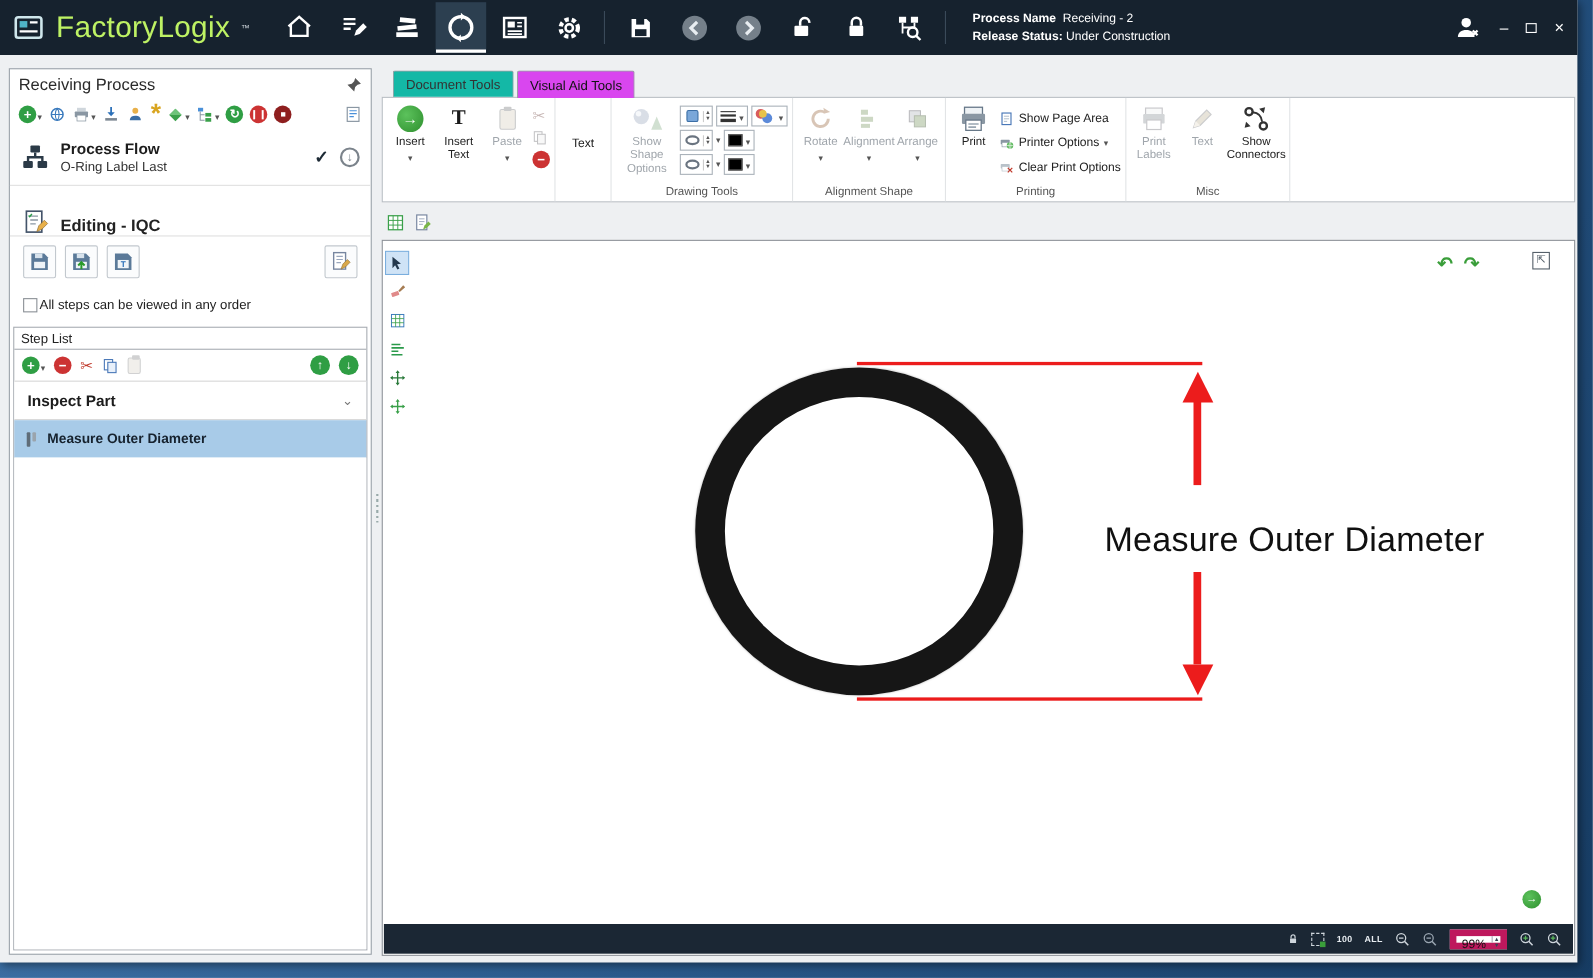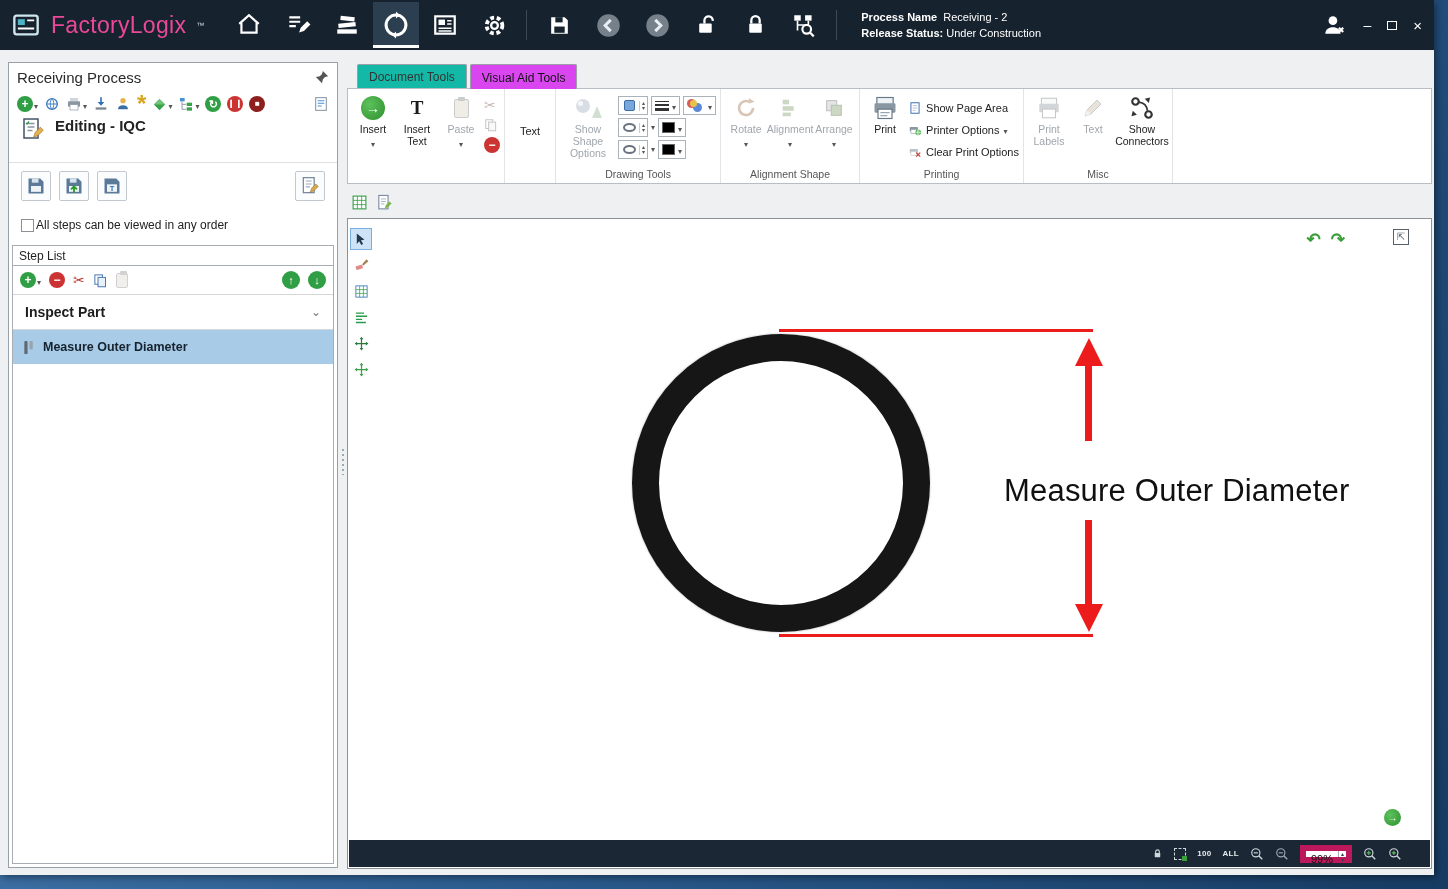--- a/index.html
+++ b/index.html
@@ -4,21 +4,21 @@
 <style>
   *{box-sizing:border-box;margin:0;padding:0}
   html,body{width:1448px;height:889px;overflow:hidden;font-family:"Liberation Sans",sans-serif}
   body{background:linear-gradient(120deg,#4a7fb5 0%,#2a5a8c 55%,#173c63 100%)}
   .window{position:absolute;left:0;top:0;width:1434px;height:875px;background:#eef0f2;box-shadow:2px 2px 8px rgba(0,0,0,.45)}
 
   
   .titlebar{position:absolute;left:0;top:0;right:0;height:50px;background:var(--titlebar,#16222e);display:flex;align-items:center;color:#fff}
   .brand{display:flex;align-items:center;margin-left:10px;gap:9px}
   .logo-badge{width:32px;height:30px;display:flex;align-items:center;justify-content:center}
-  .brand-text{font-size:23px;color:#ec4899;letter-spacing:.3px}
+  .brand-text{font-size:27px;color:#bef264;letter-spacing:.3px}
   .brand sup{font-size:8px;margin-left:1px;color:#cfd6dc}
   .tb-group{display:flex;align-items:center;margin-left:22px;gap:3px}
   .tb-btn{width:46px;height:46px;background:none;border:none;display:flex;align-items:center;justify-content:center;cursor:pointer}
   .tb-btn.active{background:#2c3f50;box-shadow:inset 0 -3px 0 #fff}
   .tb-sep{width:1px;height:30px;background:#3a4a59;margin:0 6px}
   .proc-info{margin-left:18px;font-size:11px;line-height:1.5;white-space:nowrap}
   .proc-info b{font-weight:700}
   .win-controls{margin-left:auto;display:flex;align-items:center;gap:16px;margin-right:12px}
   .wc{background:none;border:none;color:#fff;cursor:pointer;display:flex;align-items:center;justify-content:center;font-size:13px}
   .wc-max i{display:block;width:10px;height:9px;border:1px solid #fff}
@@ -42,21 +42,21 @@
   .ic{display:inline-flex;align-items:center;justify-content:center;flex:none}
 
   
   .left-panel{position:absolute;left:8px;top:62px;width:330px;bottom:7px;background:#fff;border:1px solid #98a0a8;display:flex;flex-direction:column}
   .lp-header{height:28px;display:flex;align-items:center;padding:0 8px;font-size:15px;color:#2a2a2a;flex:none}
   .lp-toolbar{height:26px;display:flex;align-items:center;gap:6px;padding:0 8px;flex:none}
   .lp-flow{height:52px;display:flex;align-items:center;gap:10px;padding:0 10px;border-bottom:1px solid #e0e0e0;flex:none}
   .flow-text .t1{font-size:14px;font-weight:700;color:#1d1d1d}
   .flow-text .t2{font-size:12px;color:#333;margin-top:1px}
   .down-cir{width:18px;height:18px;border:2px solid #7b838b;border-radius:50%;color:#7b838b;display:inline-flex;align-items:center;justify-content:center;font-size:11px;font-weight:700}
-  .lp-editing{height:46px;display:flex;align-items:flex-start;gap:10px;padding:0 12px;border-bottom:1px solid #e0e0e0;font-size:15px;font-weight:600;color:#222;flex:none}
+  .lp-editing{height:46px;display:flex;align-items:flex-end;gap:10px;padding:0 12px;border-bottom:1px solid #e0e0e0;font-size:15px;font-weight:600;color:#222;flex:none}
   .lp-buttons{height:46px;display:flex;align-items:center;gap:8px;padding:0 12px;flex:none}
   .sq-btn{width:30px;height:30px;border:1px solid #c2c8ce;background:#fbfcfd;display:flex;align-items:center;justify-content:center;cursor:pointer;border-radius:2px}
   .lp-check{height:32px;display:flex;align-items:center;gap:2px;padding:0 12px;font-size:12px;color:#222;flex:none}
   .checkbox{width:13px;height:13px;border:1px solid #8a9096;background:#fff;flex:none}
   .steplist{flex:1;margin:4px 3px 3px;border:1px solid #a8adb3;display:flex;flex-direction:column;min-height:0}
   .sl-header{height:20px;border-bottom:1px solid #a8adb3;font-size:12px;display:flex;align-items:center;padding:0 6px;color:#222;flex:none}
   .sl-toolbar{height:28px;display:flex;align-items:center;gap:8px;padding:0 7px;flex:none}
   .sl-group{height:36px;border-top:1px solid #d6d6d6;border-bottom:1px solid #d6d6d6;display:flex;align-items:center;padding:0 12px;font-weight:700;font-size:14px;color:#1c1c1c;background:#fff;flex:none}
   .sl-step{height:34px;background:var(--selection-blue,#a8cbe8);display:flex;align-items:center;gap:8px;padding:0 10px;font-size:12.5px;font-weight:700;color:#16222e;flex:none}
   .sl-fill{flex:1;background:#fff}
@@ -126,21 +126,21 @@
   .dim{position:absolute;background:var(--accent-red,#ec1c1c)}
   .dim-top{left:431px;top:110px;width:314px;height:3px}
   .dim-bottom{left:431px;top:415px;width:314px;height:3px}
   .shaft-up{left:737px;top:146px;width:7px;height:76px}
   .shaft-down{left:737px;top:301px;width:7px;height:84px}
   .head{position:absolute;width:0;height:0}
   .head-up{left:727px;top:119px;border-left:14px solid transparent;border-right:14px solid transparent;border-bottom:28px solid var(--accent-red,#ec1c1c)}
   .head-down{left:727px;top:385px;border-left:14px solid transparent;border-right:14px solid transparent;border-top:28px solid var(--accent-red,#ec1c1c)}
   .annot{position:absolute;left:656px;top:254px;font-size:31px;color:#101010;white-space:nowrap;letter-spacing:.2px}
 
-  .statusbar{position:absolute;left:1px;right:1px;bottom:1px;height:27px;background:#1b2734;display:flex;align-items:center;justify-content:flex-end;gap:11px;padding:0 28px;z-index:4}
+  .statusbar{position:absolute;left:1px;right:1px;bottom:1px;height:27px;background:#1b2734;display:flex;align-items:center;justify-content:flex-end;gap:11px;padding:0 10px;z-index:4}
   .sb-ic{background:none;border:none;cursor:pointer;display:flex;align-items:center;justify-content:center;color:#cfd6dc;padding:0}
   .sb-txt{font-size:8px;font-weight:700;color:#e8edf1;letter-spacing:.3px}
   .marquee{width:12px;height:12px;border:1px dashed #cfd6dc;position:relative}
   .marquee::after{content:"";position:absolute;right:-2px;bottom:-2px;width:5px;height:5px;background:#3a9e3a}
   .zoom-combo{display:flex;align-items:stretch;background:#fff;border:6px solid #be185d;height:18px}
   .zoom-combo .zval{font-size:11px;color:#111;padding:2px 5px}
   .zoom-combo .zspin{display:flex;flex-direction:column;border-left:1px solid #aab;padding:0 2px;cursor:pointer}
   .zoom-combo .zspin::before{content:"▴";font-size:6px;line-height:6px;color:#345}
   .zoom-combo .zspin::after{content:"▾";font-size:6px;line-height:6px;color:#345}
 </style>
@@ -378,20 +378,38 @@
       <button class="mini-btn" style="margin-left:auto" data-name="report-form-button">
           <span class="ic" data-name="form-icon">
             <svg width="16" height="16" viewBox="0 0 24 24">
               <rect x="4" y="2.5" width="16" height="19" fill="#fff" stroke="#8a97a3" stroke-width="1.6"></rect>
               <path d="M7 7h10M7 11h10M7 15h6" stroke="#4a90d9" stroke-width="1.6"></path>
             </svg>
           </span>
         </button>
     </div>
 
+    <div class="lp-flow" data-name="process-flow-row">
+      <span class="ic" data-name="process-flow-icon">
+          <svg width="26" height="26" viewBox="0 0 24 24">
+            <rect x="8" y="2" width="8" height="6" rx="1" fill="#2b3a47"></rect>
+            <rect x="2" y="15" width="8" height="6" rx="1" fill="#2b3a47"></rect>
+            <rect x="14" y="15" width="8" height="6" rx="1" fill="#2b3a47"></rect>
+            <path d="M12 8v4M6 15v-3h12v3" stroke="#2b3a47" stroke-width="2" fill="none"></path>
+          </svg>
+        </span>
+      <div class="flow-text" data-name="process-flow-text">
+        <div class="t1" data-name="process-flow-title">Process Flow</div>
+        <div class="t2" data-name="process-flow-subtitle">O-Ring Label Last</div>
+      </div>
+      <span class="i-check" style="margin-left:auto" data-name="approved-check-icon"></span>
+      <button class="mini-btn" data-name="collapse-flow-button">
+          <span class="down-cir i-down" data-name="chevron-down-circle-icon" style="font-size:11px"></span>
+        </button>
+    </div>
 
     <div class="lp-editing" data-name="editing-row">
       <span class="ic" data-name="editing-checklist-icon">
           <svg width="24" height="24" viewBox="0 0 24 24">
             <rect x="3" y="2" width="14" height="19" fill="#fff" stroke="#44546a" stroke-width="1.5"></rect>
             <path d="M6.5 6.5h7M6.5 10h7M6.5 13.5h5" stroke="#8a97a3" stroke-width="1.3"></path>
             <path d="M5 6l1 1 2-2.5" stroke="#2a9a4a" stroke-width="1.3" fill="none"></path>
             <path d="M12.5 20.5l1.8-5.3 5-5 3 3-5 5z" fill="#e8b04a" stroke="#8a6a30" stroke-width=".6"></path>
           </svg>
         </span>

